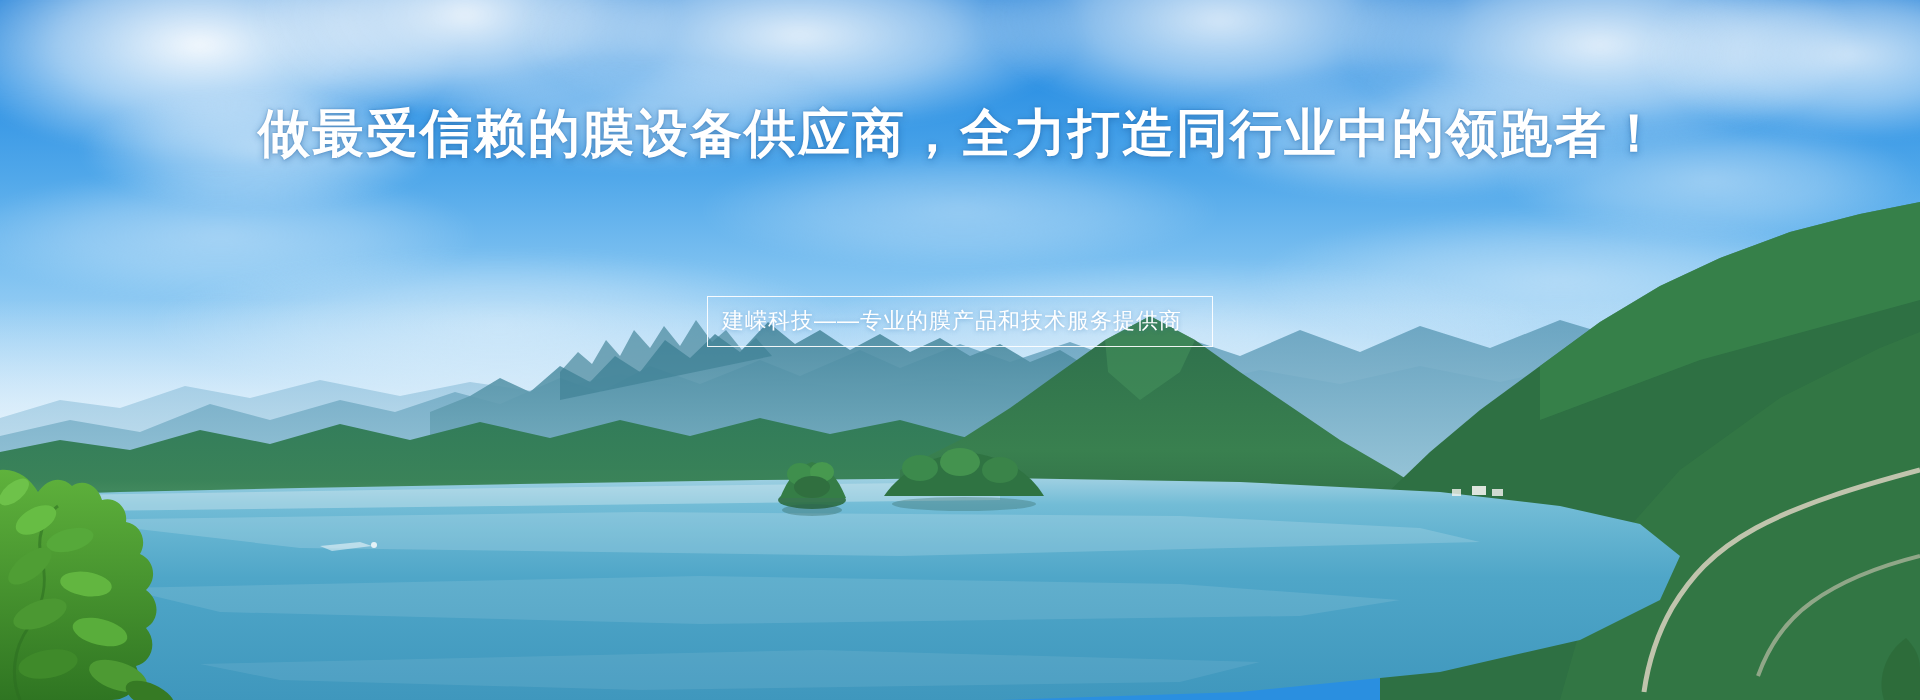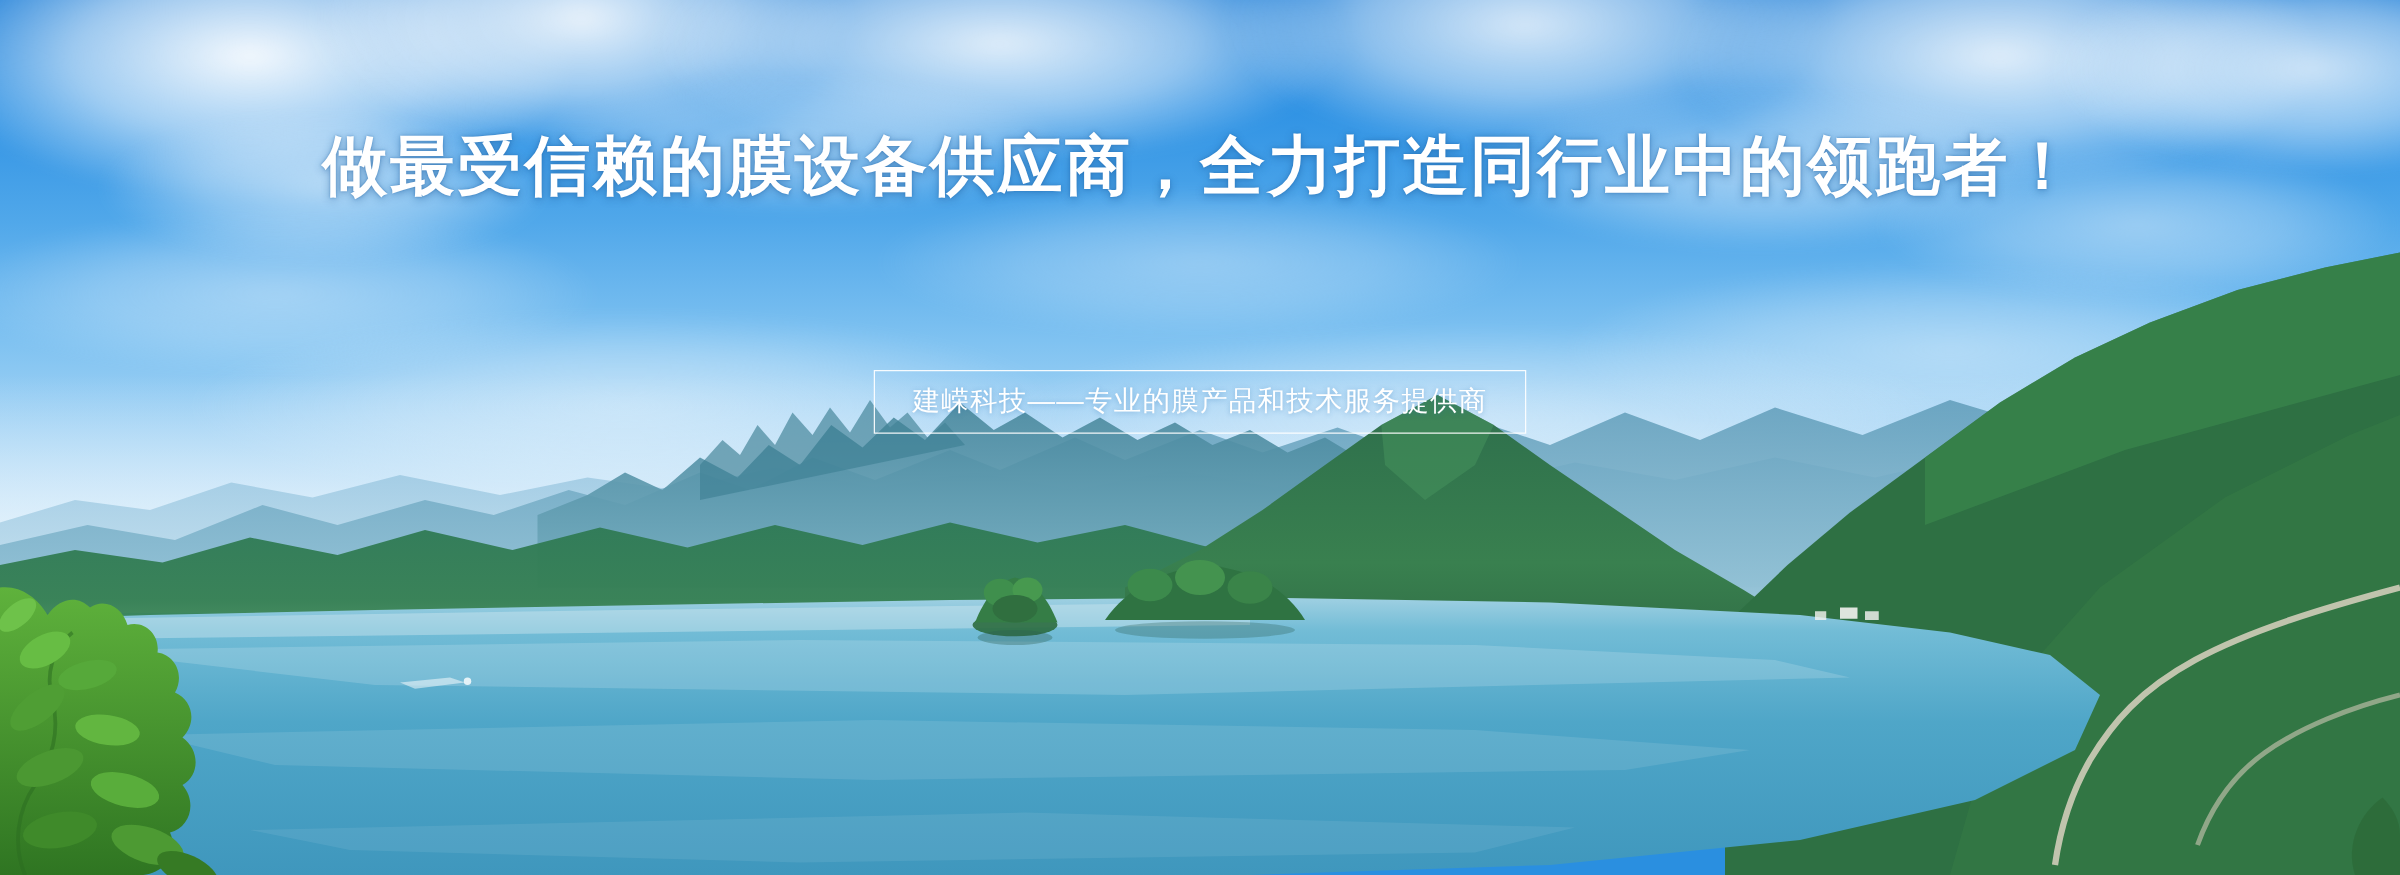--- a/index.html
+++ b/index.html
@@ -119,21 +119,21 @@
   }
 
   .tagline-wrap {
     position: absolute;
     left: 0;
     top: 296px;
     width: 1920px;
   }
   .tagline {
     display: inline-block;
-    padding: 9px 30px 10px 30px;
+    padding: 9px 30px 10px 14px;
     border: 1px solid rgba(255,255,255,0.92);
     color: #ffffff;
     font-size: 22px;
     letter-spacing: 1px;
     text-shadow: 0 1px 4px rgba(30,100,170,0.35);
     white-space: nowrap;
     background: rgba(255,255,255,0.02);
   }
 </style>
 </head>

